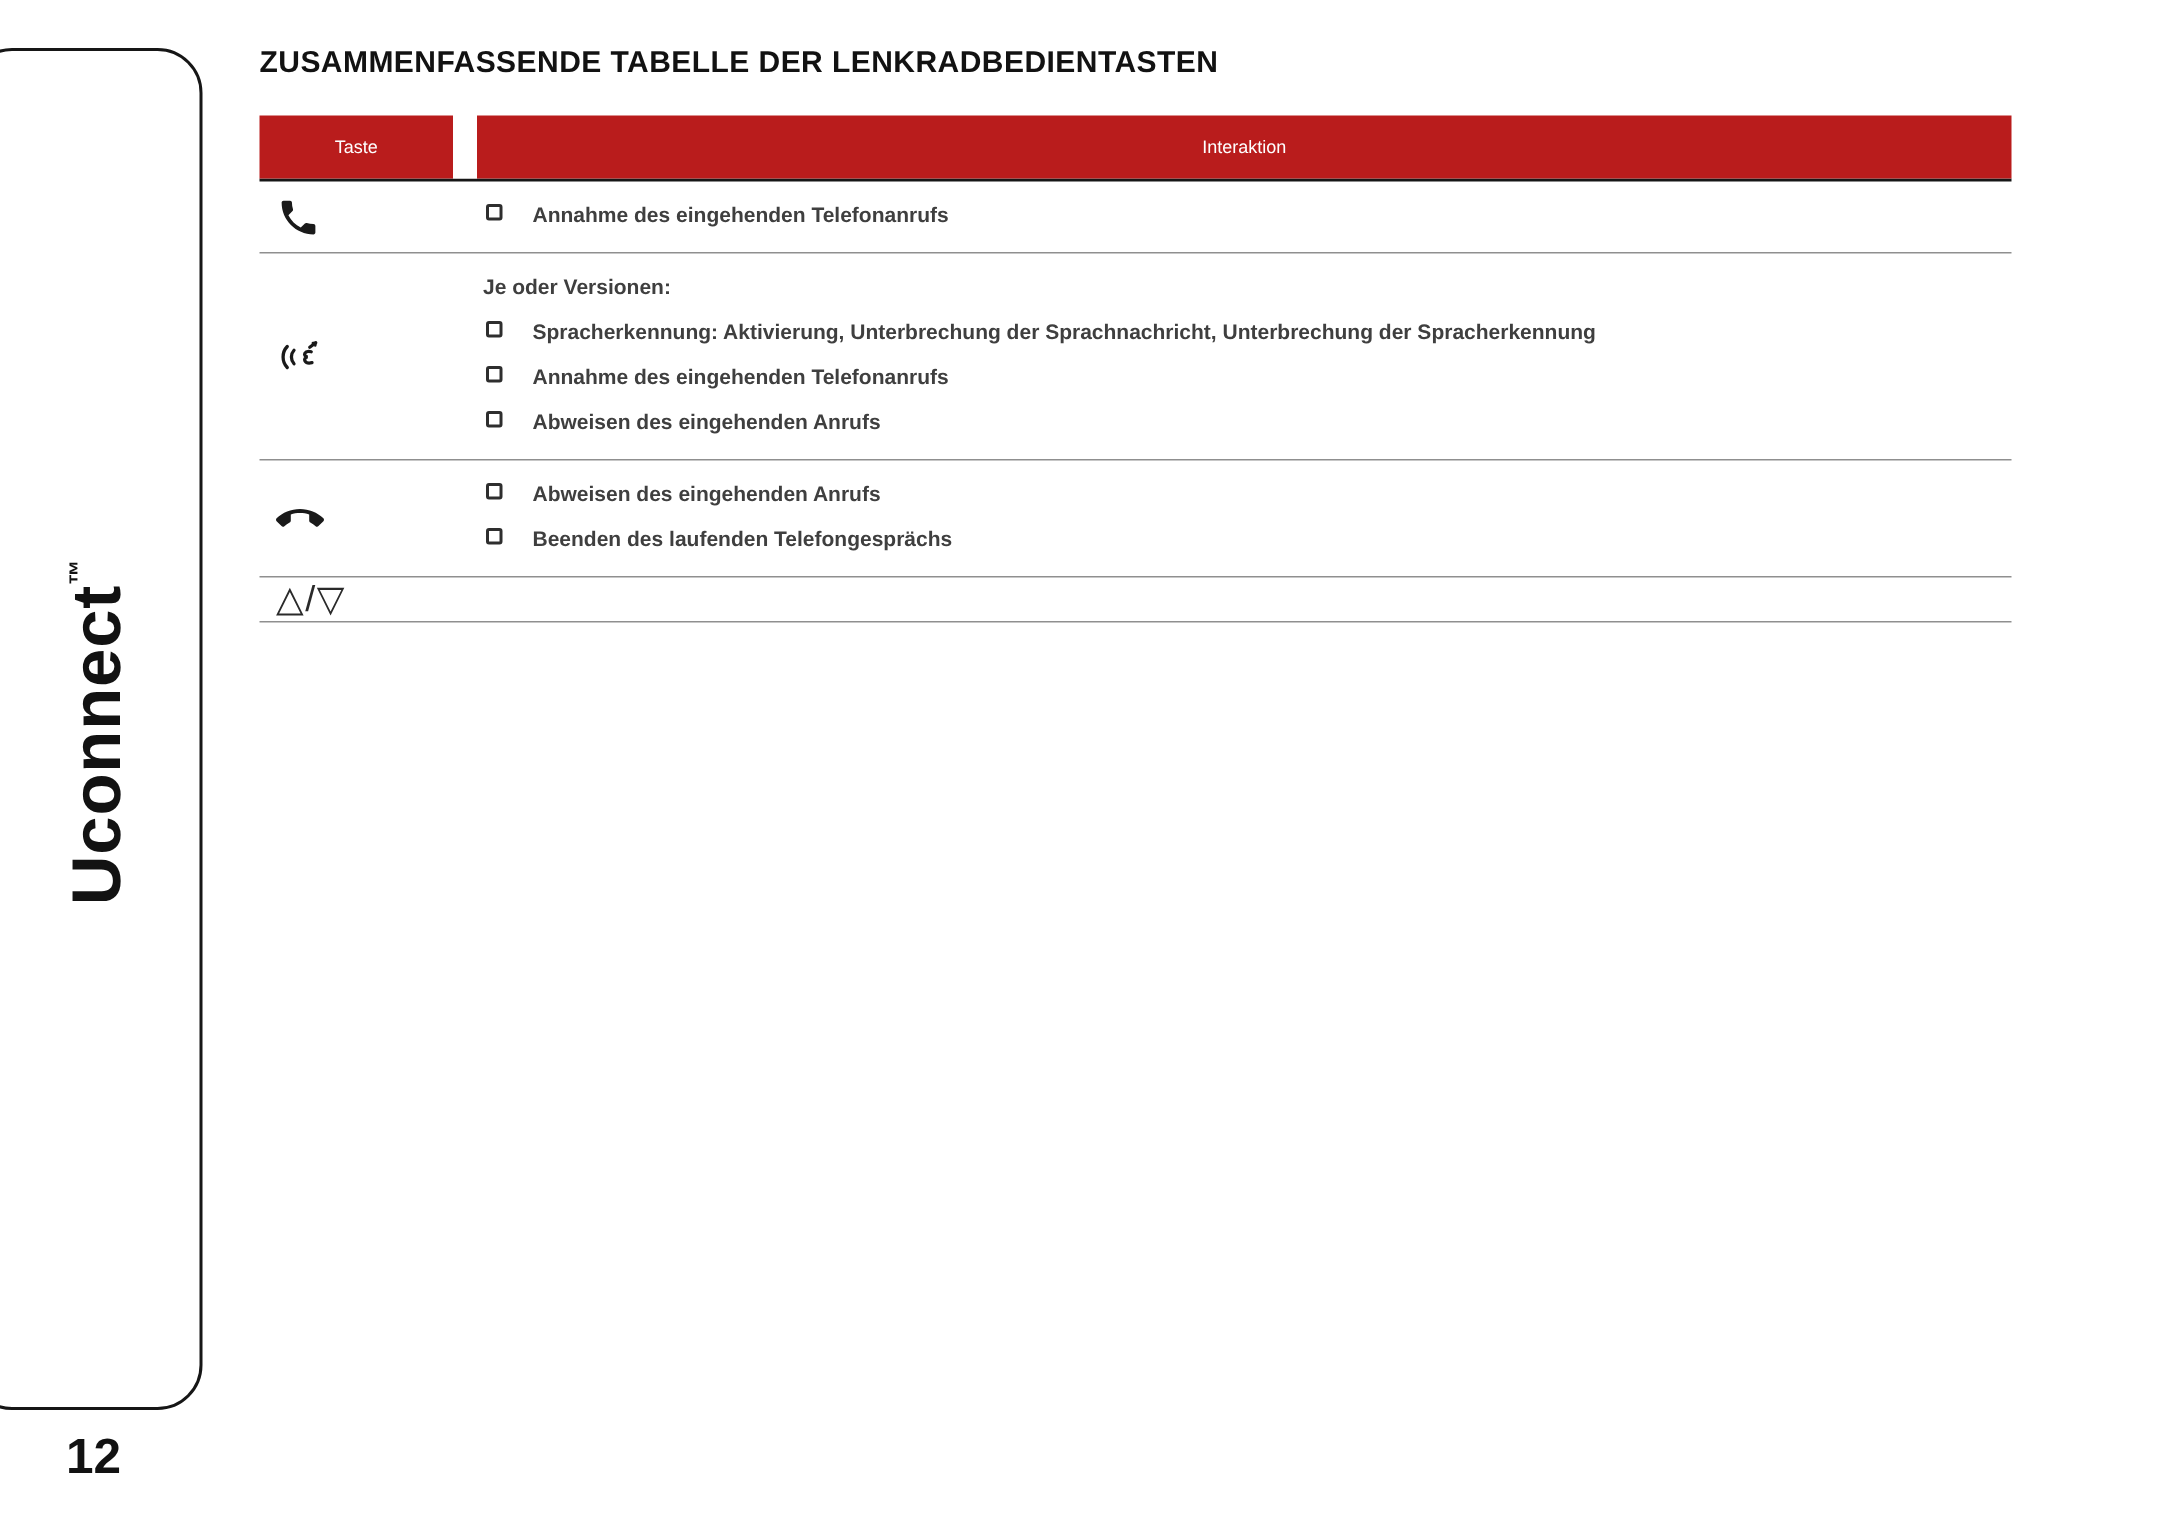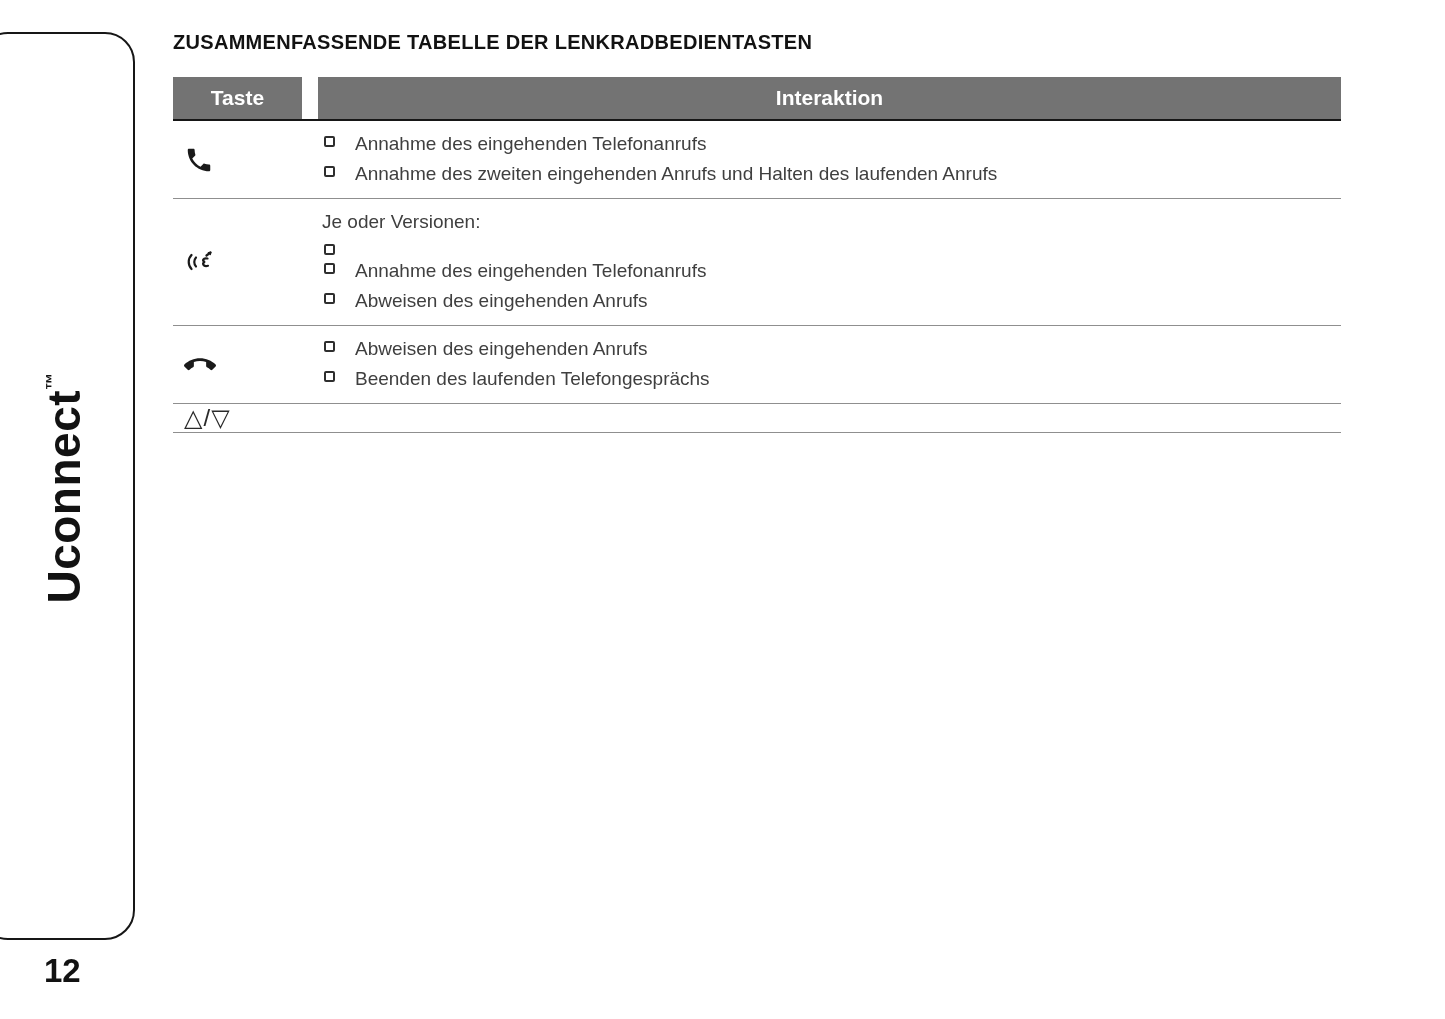--- a/index.html
+++ b/index.html
@@ -58,24 +58,24 @@
     position: absolute;
     left: 173px; top: 77px;
     width: 1168px;
   }
   .thead {
     display: flex;
     height: 44px;
     border-bottom: 2px solid #161616;
   }
   .th {
-    background: #737373;
+    background: #b91c1c;
     color: #ffffff;
-    font-weight: bold;
-    font-size: 21px;
+    font-weight: normal;
+    font-size: 12px;
     display: flex;
     align-items: center;
     justify-content: center;
   }
   .th-key { width: 129px; }
   .th-gap { width: 16px; background: #ffffff; }
   .th-interaction { flex: 1; }
 
   .row {
     display: flex;
@@ -98,23 +98,24 @@
     margin: 1px 0;
   }
   .bullet {
     flex: 0 0 auto;
     width: 11px; height: 11px;
     border: 2.5px solid #2e2e2e;
     border-radius: 2px;
     margin: 7px 20px 0 2px;
   }
   .item-text {
-    font-size: 19px;
+    font-size: 14px;
     line-height: 29px;
     color: #3f3f3f;
+    font-weight: bold;
   }
 
   .key-icon svg { display: block; }
   .arrows-text {
     font-size: 24px;
     color: #2a2a2a;
     letter-spacing: 1px;
   }
 </style>
 </head>
@@ -139,24 +140,20 @@
       <span class="key-icon">
         <svg width="30" height="30" viewBox="0 0 24 24">
           <path fill="#1a1a1a" d="M6.62 10.79c1.44 2.83 3.76 5.14 6.59 6.59l2.2-2.2c.27-.27.67-.36 1.02-.24 1.12.37 2.33.57 3.57.57.55 0 1 .45 1 1V20c0 .55-.45 1-1 1-9.39 0-17-7.61-17-17 0-.55.45-1 1-1h3.5c.55 0 1 .45 1 1 0 1.25.2 2.45.57 3.57.11.35.03.74-.25 1.02l-2.2 2.2z"></path>
         </svg>
       </span>
     </div>
     <div class="cell-content">
       <div class="item">
         <span class="bullet"></span>
         <span class="item-text">Annahme des eingehenden Telefonanrufs</span>
-      </div>
-      <div class="item">
-        <span class="bullet"></span>
-        <span class="item-text">Annahme des zweiten eingehenden Anrufs und Halten des laufenden Anrufs</span>
       </div>
     </div>
   </div>
 
   <div class="row">
     <div class="cell-icon">
       <span class="key-icon">
         <svg width="32" height="32" viewBox="0 0 32 32" fill="none" stroke="#1a1a1a" stroke-width="2.2" stroke-linecap="round">
           <path d="M7.5 9 C 3.8 12.8, 3.8 19.2, 7.5 23"></path>
           <path d="M12 11.5 C 9.7 14, 9.7 18, 12 20.5"></path>
@@ -165,20 +162,21 @@
           <path d="M26.5 6.5 L 24.5 6.7 M26.5 6.5 L 26.2 8.4" stroke-width="1.6"></path>
         </svg>
       </span>
     </div>
     <div class="cell-content">
       <div class="item">
         <span class="item-text">Je oder Versionen:</span>
       </div>
       <div class="item">
         <span class="bullet"></span>
+        <span class="item-text">Spracherkennung: Aktivierung, Unterbrechung der Sprachnachricht, Unterbrechung der Spracherkennung</span>
       </div>
       <div class="item">
         <span class="bullet"></span>
         <span class="item-text">Annahme des eingehenden Telefonanrufs</span>
       </div>
       <div class="item">
         <span class="bullet"></span>
         <span class="item-text">Abweisen des eingehenden Anrufs</span>
       </div>
     </div>

